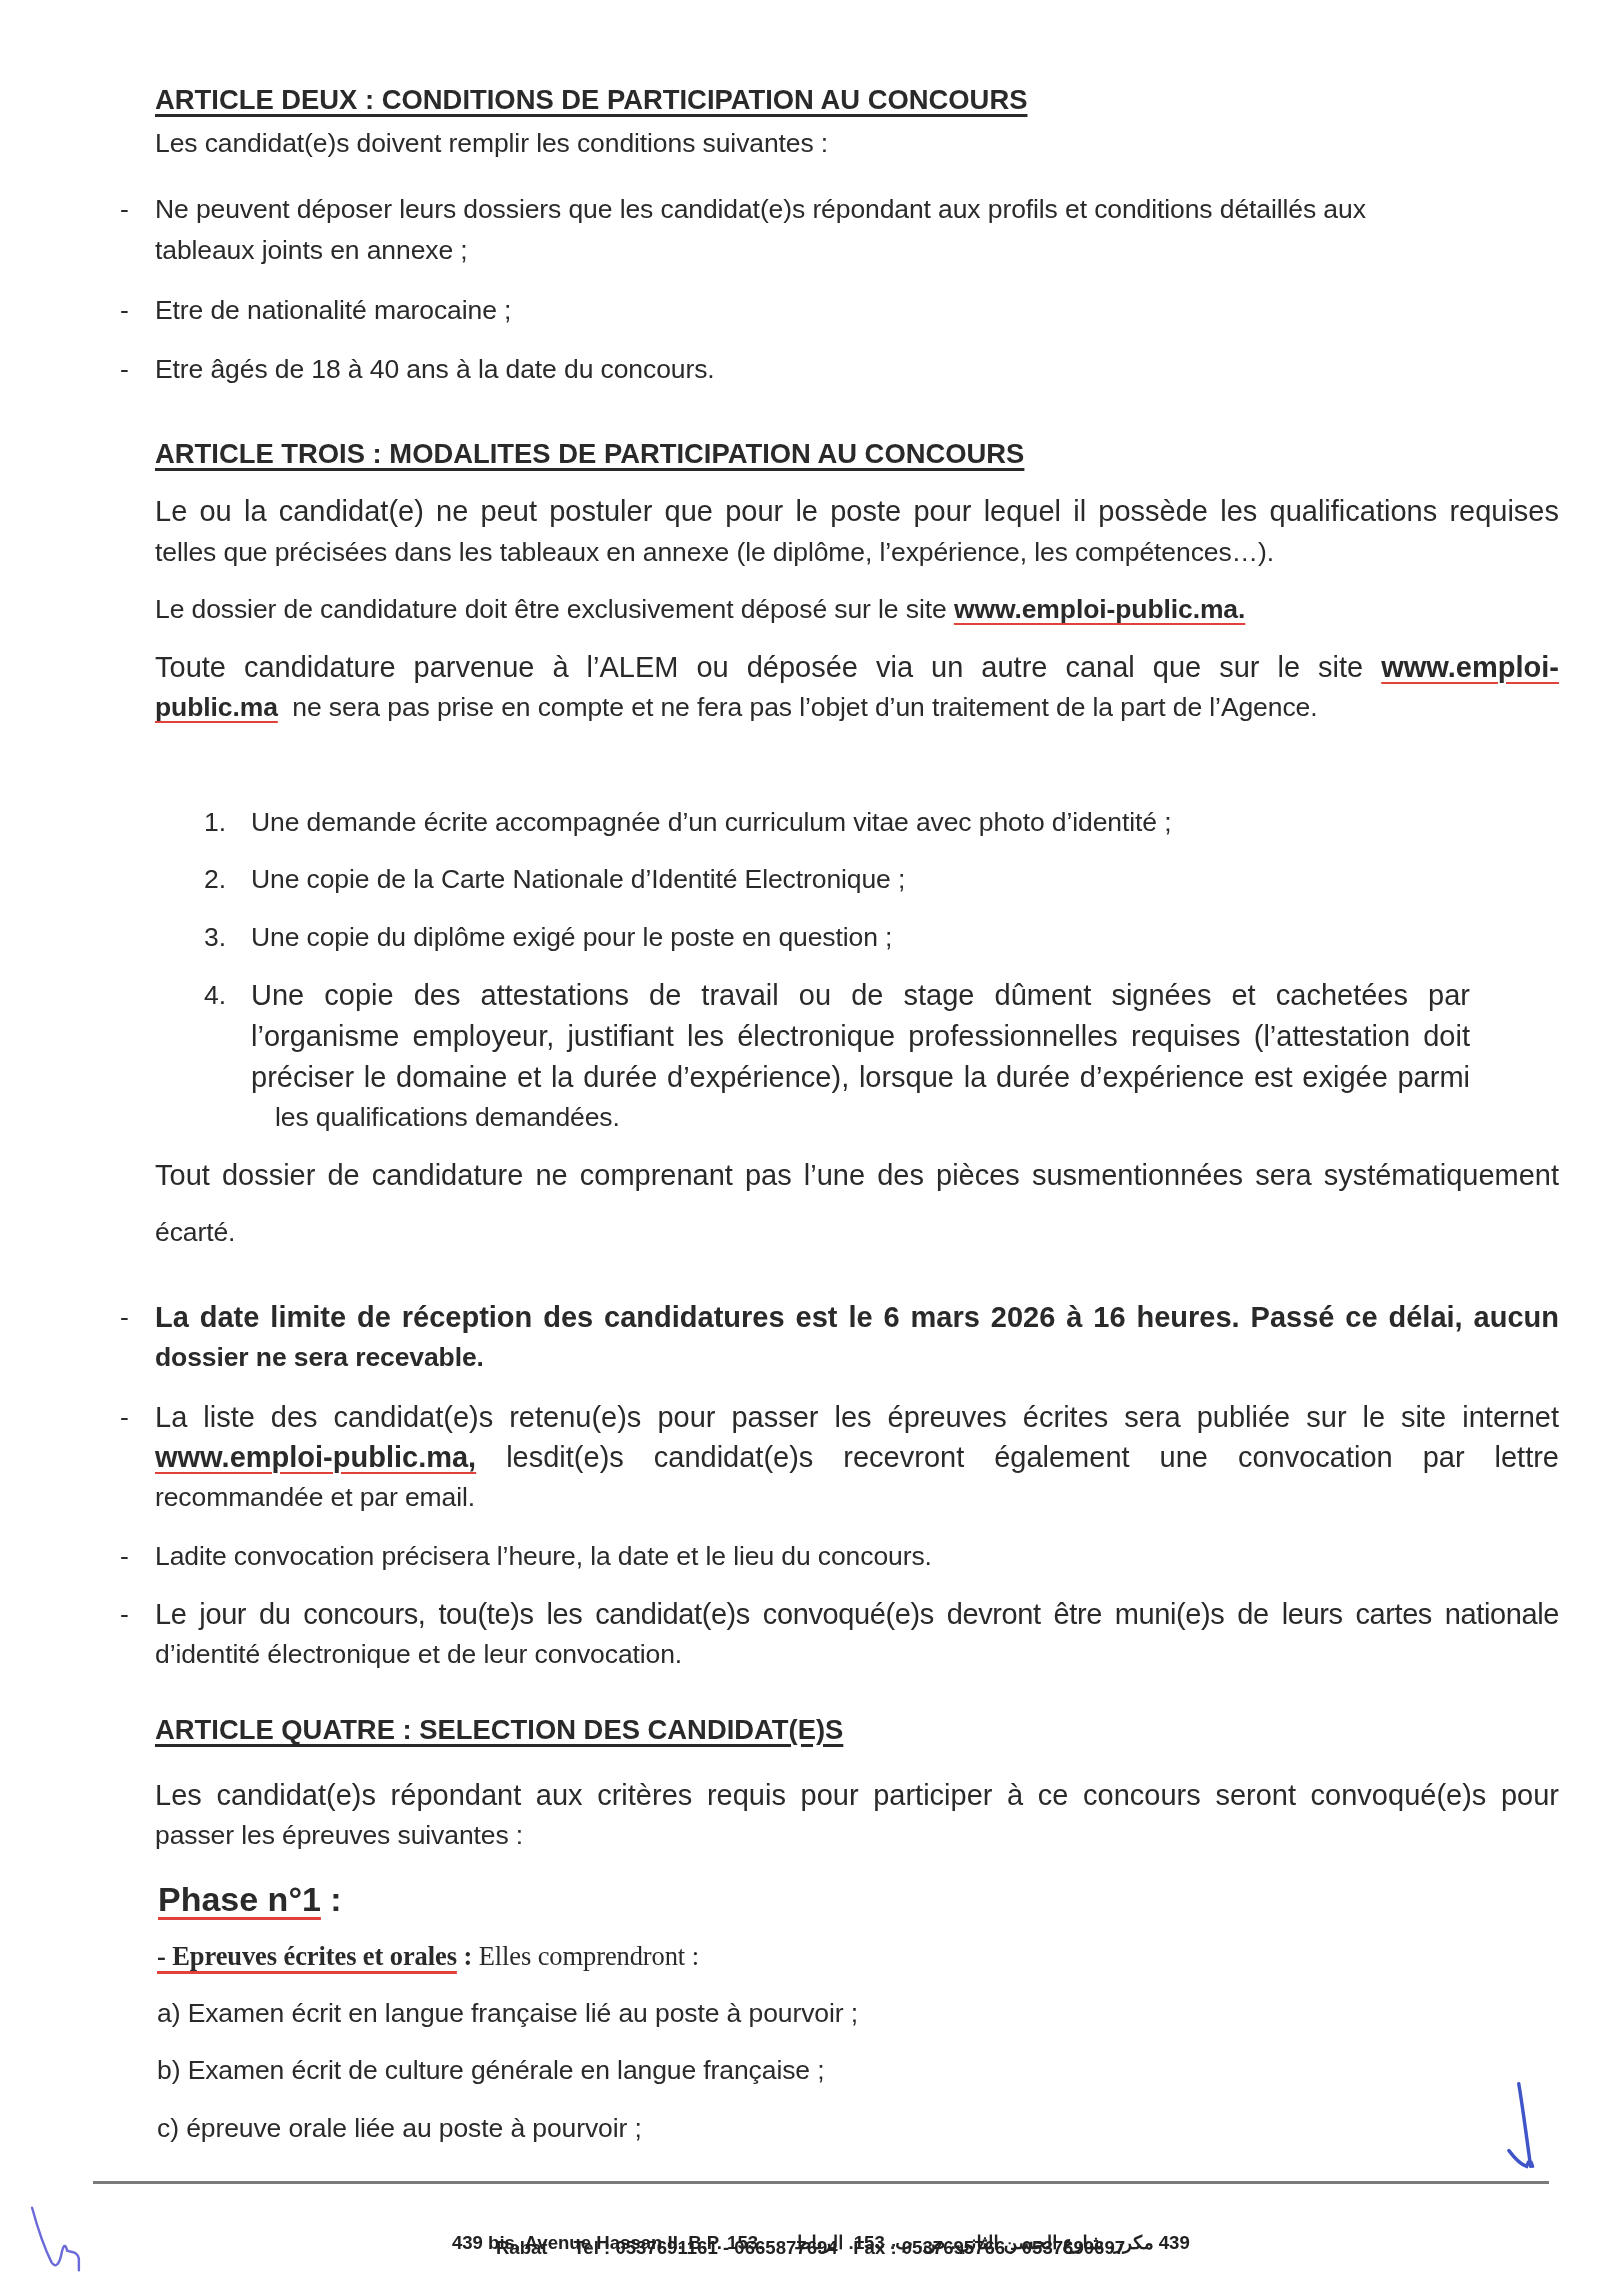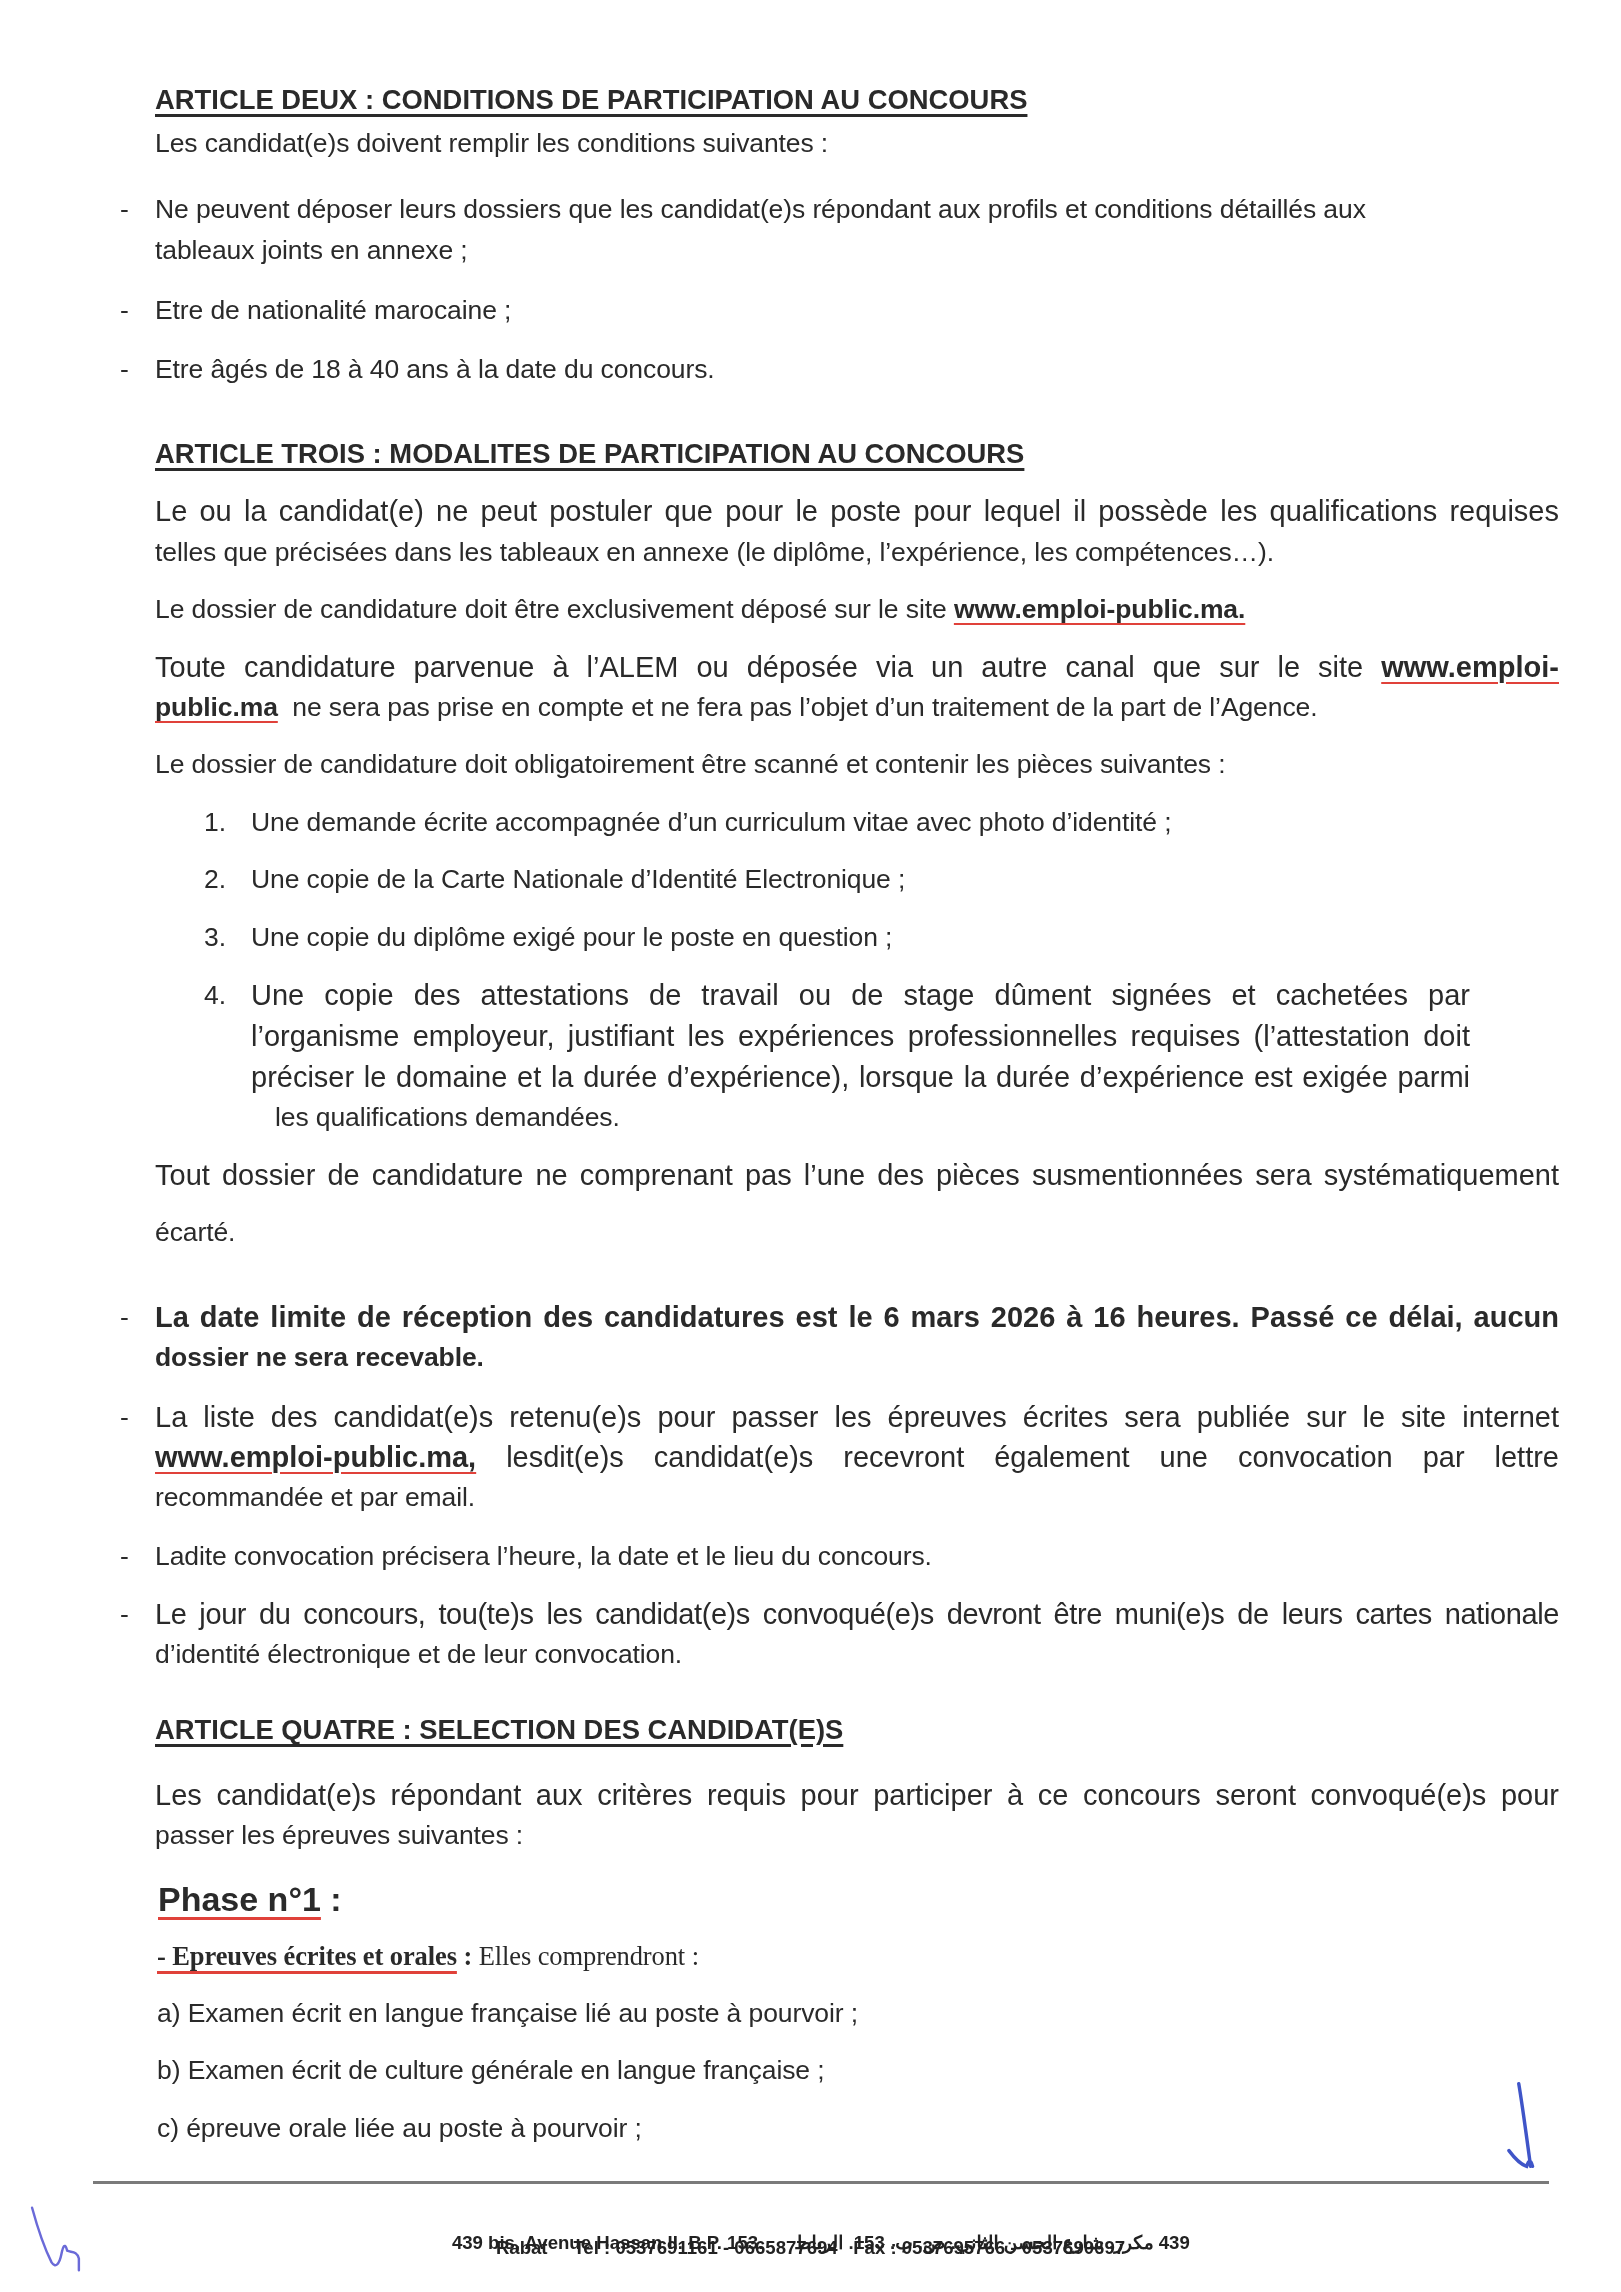--- a/index.html
+++ b/index.html
@@ -65,34 +65,33 @@
     <span>Le dossier de candidature doit être exclusivement déposé sur le site </span><span class="link">www.emploi-public.ma.</span>
   </div>
 
   <div class="justify" style="left:155px; top:652px; width:1404px;">
     <span>Toute candidature parvenue à l’ALEM ou déposée via un autre canal que sur le site </span><span class="link">www.emploi-</span>
   </div>
   <div class="line" style="left:155px; top:692px;">
     <span class="link">public.ma</span><span style="white-space:pre;">  ne sera pas prise en compte et ne fera pas l’objet d’un traitement de la part de l’Agence.</span>
   </div>
 
-  <div class="line" style="left:155px; top:749px;">Le dossier de candidature doit obligatoirement être scanné et contenir les pièces suivantes :</div>
 
   <div class="num" style="top:807px;">1.</div>
   <div class="line" style="left:251px; top:807px;">Une demande écrite accompagnée d’un curriculum vitae avec photo d’identité ;</div>
 
   <div class="num" style="top:864px;">2.</div>
   <div class="line" style="left:251px; top:864px;">Une copie de la Carte Nationale d’Identité Electronique ;</div>
 
   <div class="num" style="top:922px;">3.</div>
   <div class="line" style="left:251px; top:922px;">Une copie du diplôme exigé pour le poste en question ;</div>
 
   <div class="num" style="top:980px;">4.</div>
   <div class="justify" style="left:251px; top:980px; width:1219px;">Une copie des attestations de travail ou de stage dûment signées et cachetées par</div>
-  <div class="justify" style="left:251px; top:1021px; width:1219px;">l’organisme employeur, justifiant les expériences professionnelles requises (l’attestation doit</div>
+  <div class="justify" style="left:251px; top:1021px; width:1219px;">l’organisme employeur, justifiant les électronique professionnelles requises (l’attestation doit</div>
   <div class="justify" style="left:251px; top:1062px; width:1219px;">préciser le domaine et la durée d’expérience), lorsque la durée d’expérience est exigée parmi</div>
   <div class="line" style="left:251px; top:1102px;margin-left:24px;">les qualifications demandées.</div>
 
   <div class="justify" style="left:155px; top:1160px; width:1404px;">Tout dossier de candidature ne comprenant pas l’une des pièces susmentionnées sera systématiquement</div>
   <div class="line" style="left:155px; top:1217px;">écarté.</div>
 
   <div class="dash" style="top:1302px;">-</div>
   <div class="justify bold" style="left:155px; top:1302px; width:1404px;">La date limite de réception des candidatures est le 6 mars 2026 à 16 heures. Passé ce délai, aucun</div>
   <div class="line bold" style="left:155px; top:1342px;">dossier ne sera recevable.</div>
 

